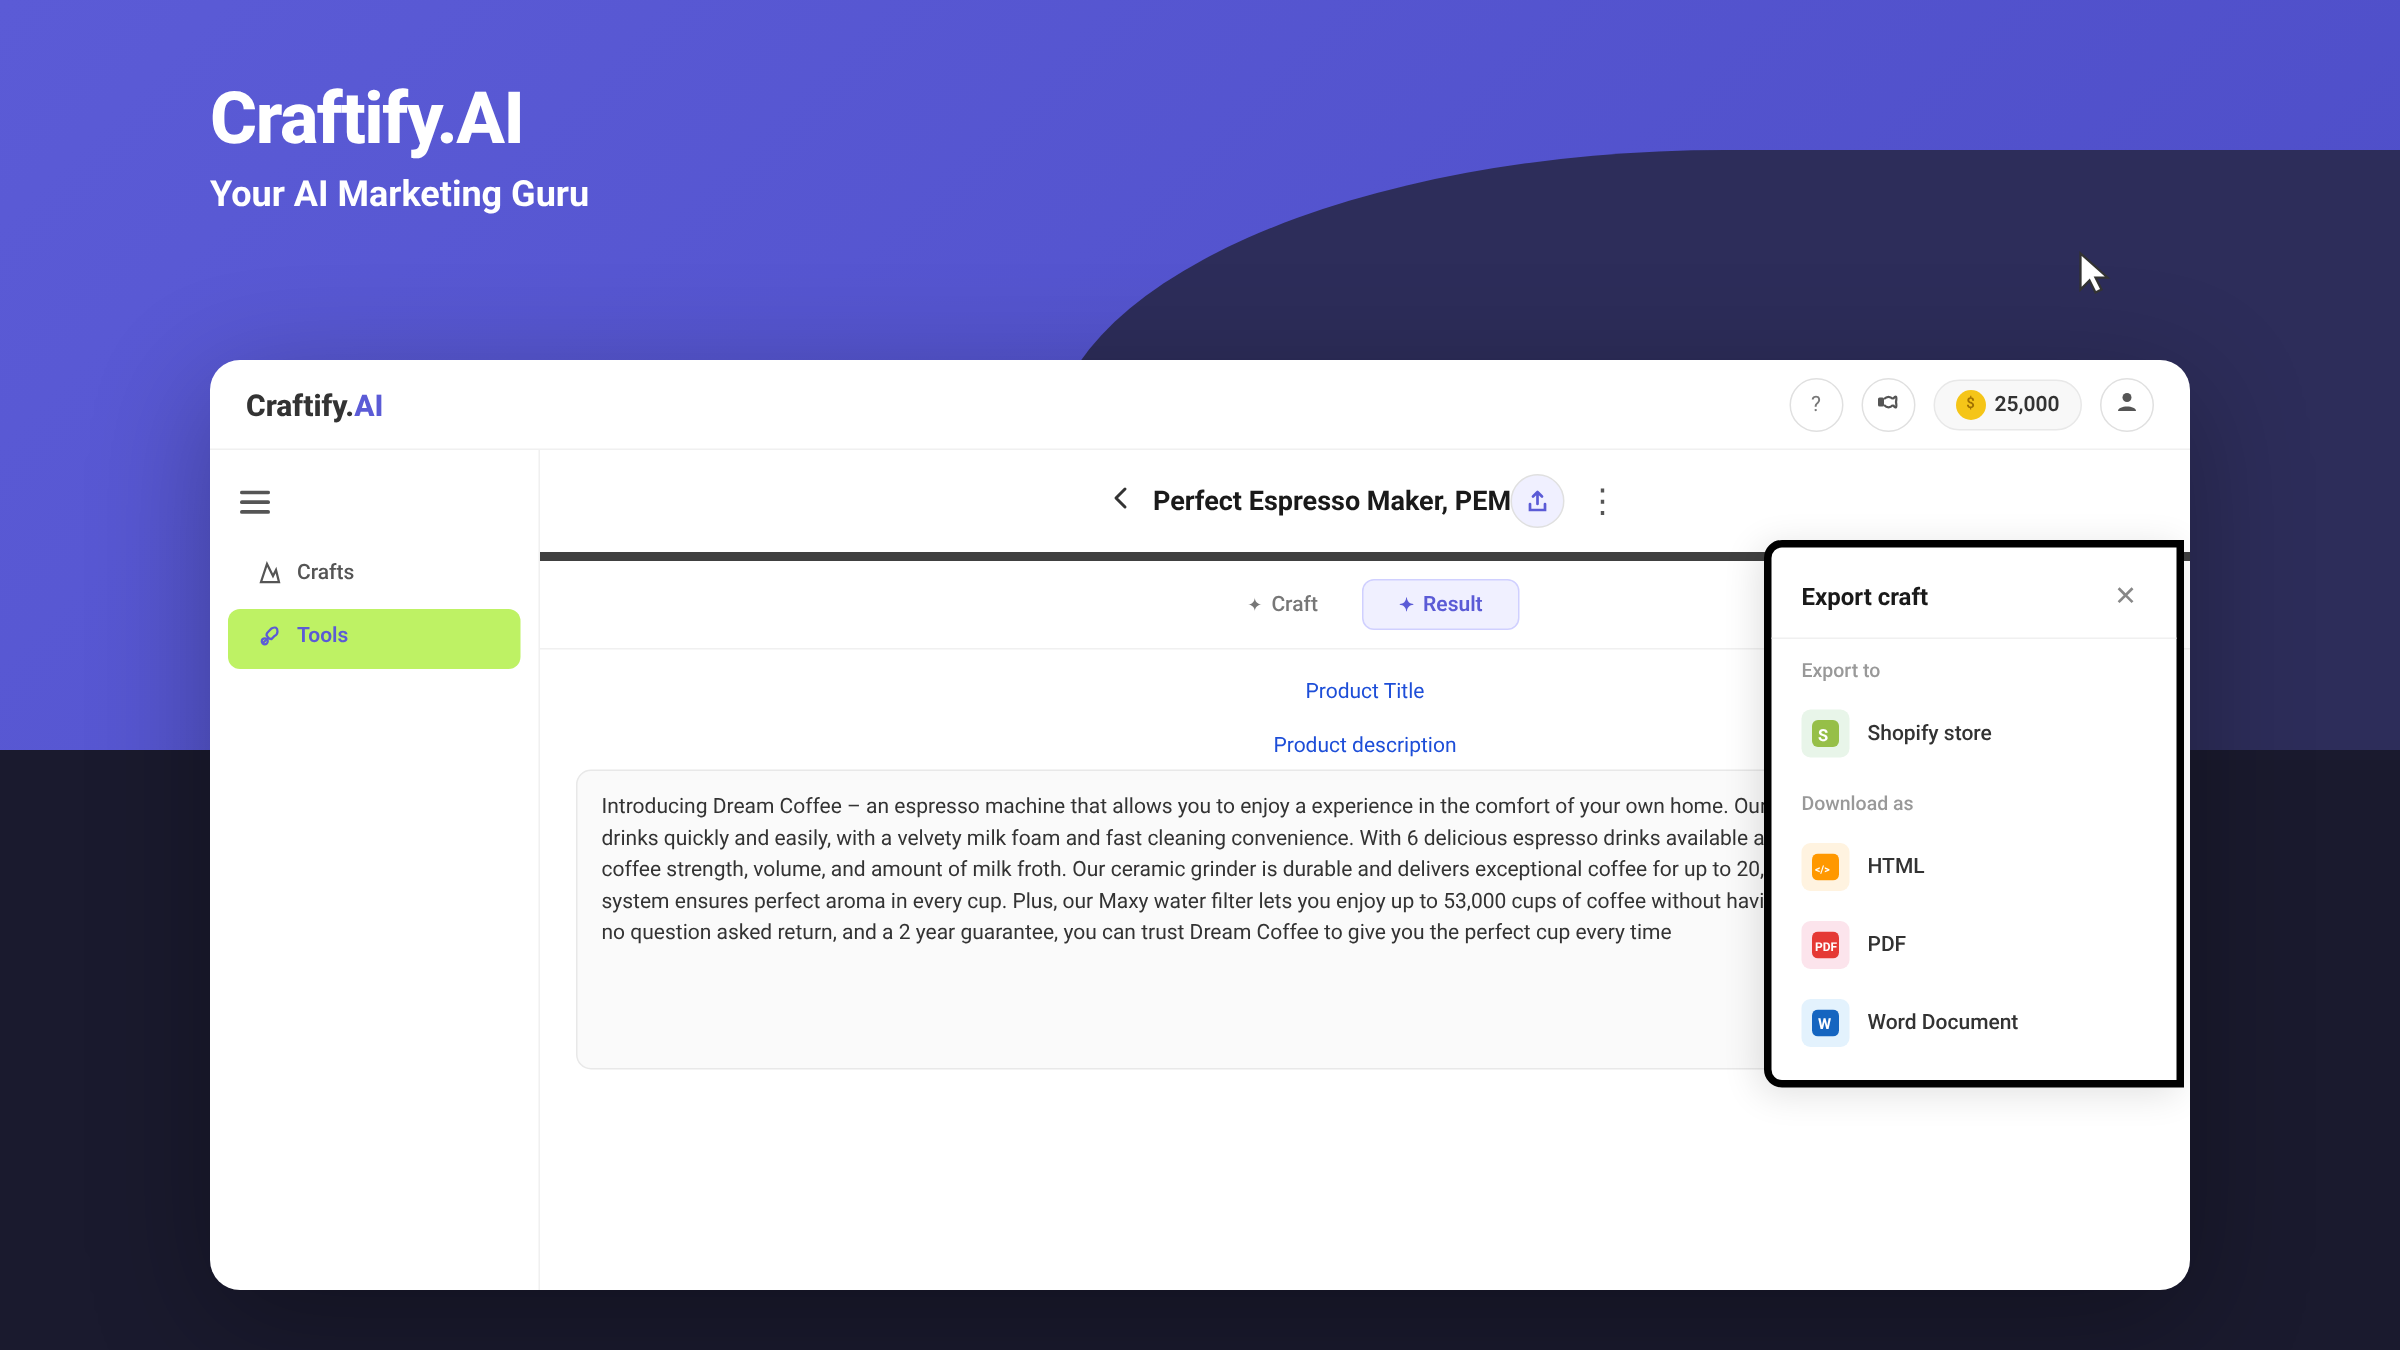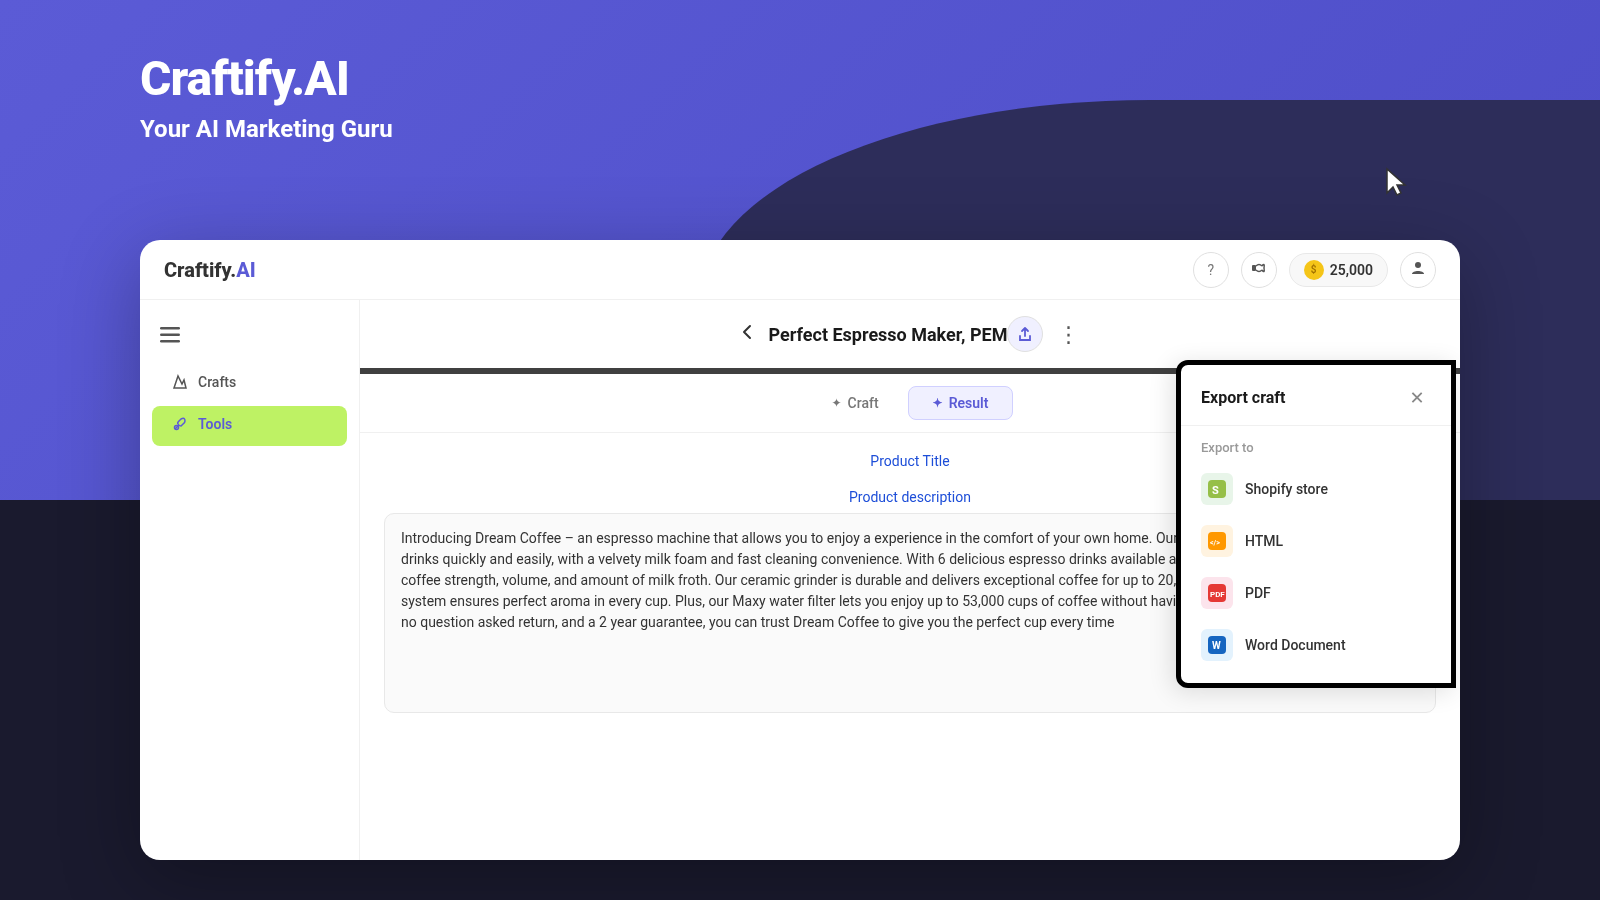--- a/index.html
+++ b/index.html
@@ -552,20 +552,21 @@
         <div class="export-option">
           <div class="export-option-icon shopify-icon">
             <svg width="18" height="18" viewBox="0 0 18 18" fill="none">
               <rect width="18" height="18" rx="4" fill="#96bf48"></rect>
               <text x="4" y="14" font-size="11" fill="white" font-weight="bold">S</text>
             </svg>
           </div>
           <span>Shopify store</span>
         </div>
 
+        <div class="export-section-label">Download as</div>
 
         <div class="export-option">
           <div class="export-option-icon html-icon">
             <svg width="18" height="18" viewBox="0 0 18 18" fill="none">
               <rect width="18" height="18" rx="4" fill="#ff9800"></rect>
               <text x="2" y="13" font-size="7" fill="white" font-weight="bold">&lt;/&gt;</text>
             </svg>
           </div>
           <span>HTML</span>
         </div>

